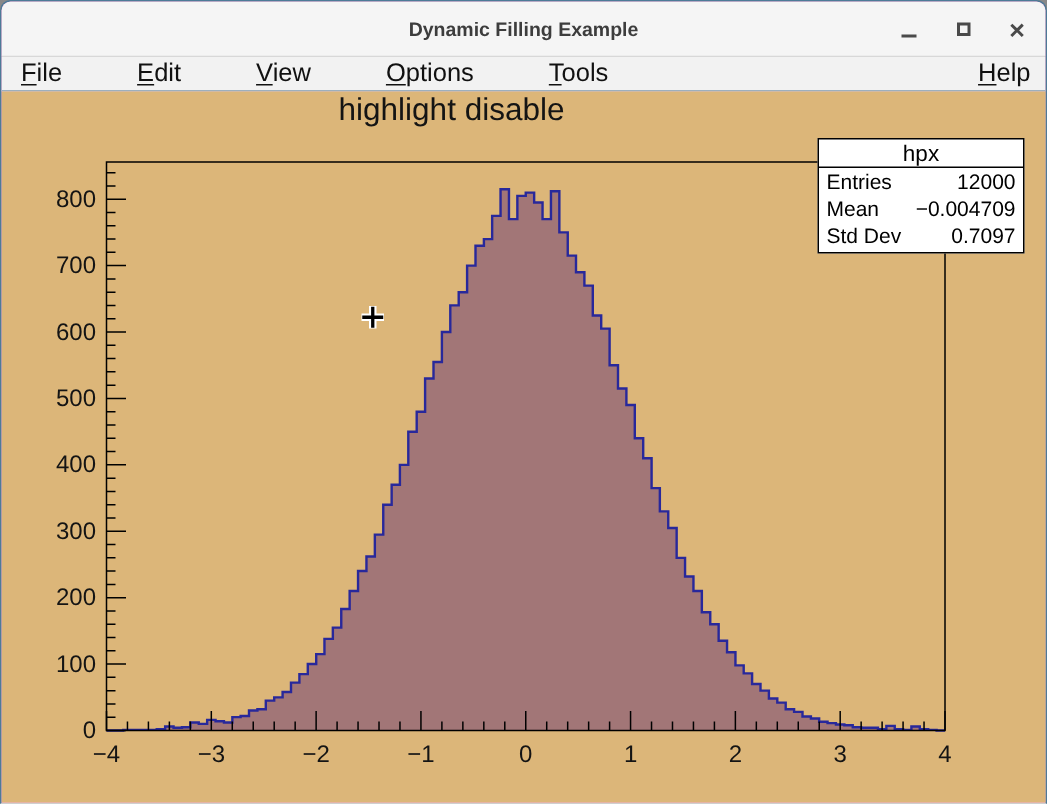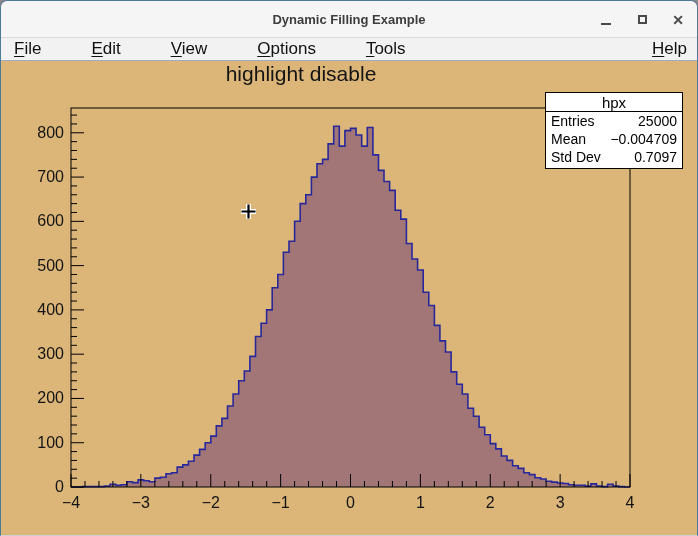--- a/index.html
+++ b/index.html
@@ -199,21 +199,21 @@
         <line x1="70" y1="116.07009345794393" x2="83" y2="116.07009345794393" stroke="#000000" stroke-width="1"></line>
         <text x="63" y="121.07009345794393" text-anchor="end" font-size="16" fill="#141414" font-family="&quot;Liberation Sans&quot;,sans-serif">700</text>
         <line x1="70" y1="71.79439252336448" x2="83" y2="71.79439252336448" stroke="#000000" stroke-width="1"></line>
         <text x="63" y="76.79439252336448" text-anchor="end" font-size="16" fill="#141414" font-family="&quot;Liberation Sans&quot;,sans-serif">800</text>
       </svg>
 
     <div class="stats-box">
       <div class="stats-title">hpx</div>
       <div class="stats-row">
         <span>Entries</span>
-        <span>25000</span>
+        <span>12000</span>
       </div>
       <div class="stats-row">
         <span>Mean</span>
         <span>−0.004709</span>
       </div>
       <div class="stats-row">
         <span>Std Dev</span>
         <span>0.7097</span>
       </div>
     </div>

